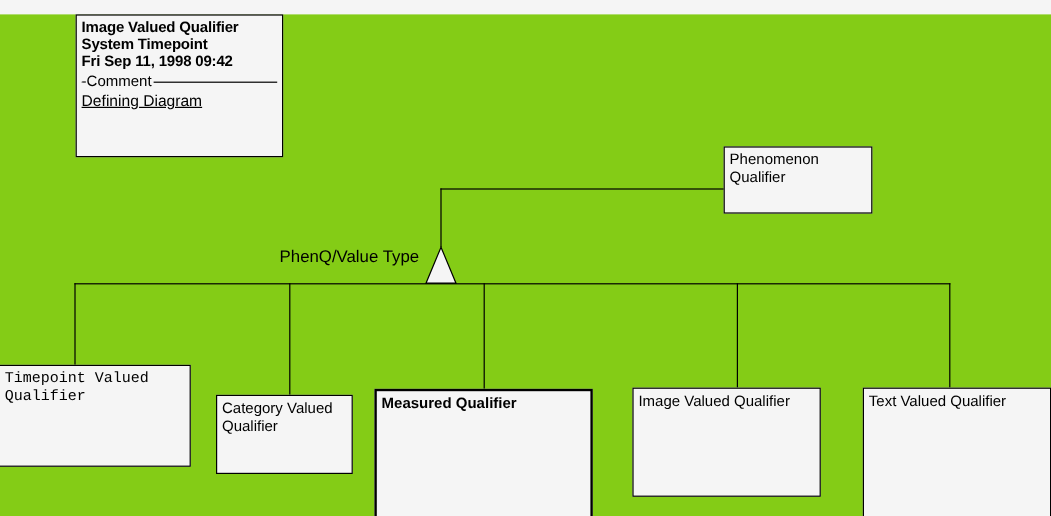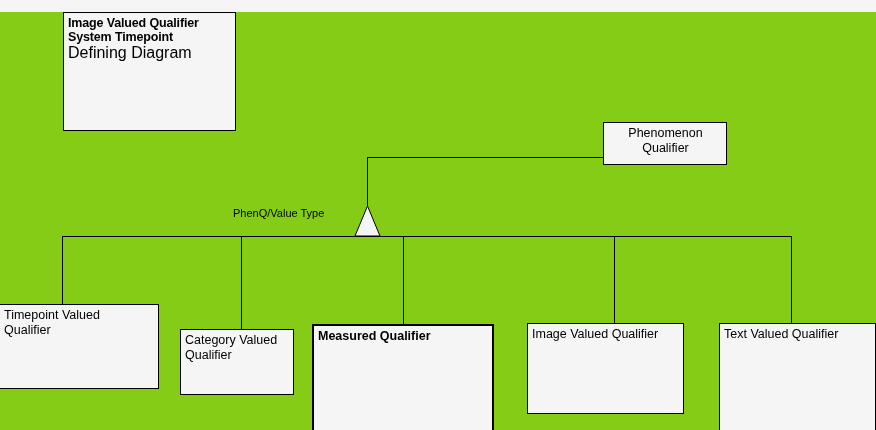--- a/index.html
+++ b/index.html
@@ -63,24 +63,25 @@
   .comment-sep .rule {
     position: absolute;
     left: 0;
     right: 0;
     top: 8px;
     border-top: 1px solid #000;
     z-index: 0;
   }
   .comment-sep .dash { z-index: 1; }
   .comment-body {
-    font-size: 16px;
+    font-size: 13px;
     line-height: 15px;
     margin-top: 1px;
     white-space: nowrap;
+    text-decoration: underline;
   }
 
   
   .class-box {
     position: absolute;
     background: #f5f5f5;
     border: 1px solid #000;
     box-sizing: border-box;
     padding: 3px 3px 0 4px;
   }
@@ -106,38 +107,43 @@
 
   
   .gen-triangle {
     position: absolute;
     overflow: visible;
   }
 
   
   .link-label {
     position: absolute;
-    font-size: 11px;
+    font-size: 14px;
     line-height: 14px;
     white-space: nowrap;
     background: transparent;
   }
 </style>
 </head>
 <body>
 
 <div id="canvas">
 
   <div class="title-block">
     <div class="title-line">Image Valued Qualifier</div>
     <div class="title-line">System Timepoint</div>
+    <div class="title-line">Fri Sep 11, 1998  09:42</div>
+    <div class="comment-sep">
+      <div class="rule"></div>
+      <div class="dash">-Comment</div>
+    </div>
     <div class="comment-body">Defining Diagram</div>
   </div>
 
-  <div class="class-box" style="left:603px; top:110px; width:124px; height:43px;text-align:center;">
+  <div class="class-box" style="left:603px; top:110px; width:124px; height:56px;">
     <div class="class-name">Phenomenon
 Qualifier</div>
   </div>
 
   <div class="ln ln-h" style="left:367px; top:145px; width:236px;"></div>
   <div class="ln ln-v" style="left:367px; top:145px; height:49px;"></div>
 
   <svg class="gen-triangle" style="left:354px; top:193px; width:28px; height:32px;" viewBox="0 0 28 32">
     <polygon points="13.5,1 26,31 1,31" fill="#f5f5f5" stroke="#000000" stroke-width="1"></polygon>
   </svg>
@@ -145,21 +151,21 @@
   <div class="link-label" style="left:233px; top:194px;">PhenQ/Value Type</div>
 
   <div class="ln ln-h" style="left:62px; top:224px; width:730px;"></div>
 
   <div class="ln ln-v" style="left:62px; top:224px; height:68px;"></div>
   <div class="ln ln-v" style="left:241px; top:224px; height:93px;"></div>
   <div class="ln ln-v" style="left:403px; top:224px; height:88px;"></div>
   <div class="ln ln-v" style="left:614px; top:224px; height:87px;"></div>
   <div class="ln ln-v" style="left:791px; top:224px; height:87px;"></div>
 
-  <div class="class-box" style="left:-1px; top:292px; width:160px; height:85px;">
+  <div class="class-box" style="left:-1px; top:292px; width:160px; height:85px;font-family:Liberation Mono, monospace;">
     <div class="class-name">Timepoint Valued
 Qualifier</div>
   </div>
 
   <div class="class-box" style="left:180px; top:317px; width:114px; height:66px;">
     <div class="class-name">Category Valued
 Qualifier</div>
   </div>
 
   <div class="class-box selected" style="left:312px; top:312px; width:182px; height:116px;">

